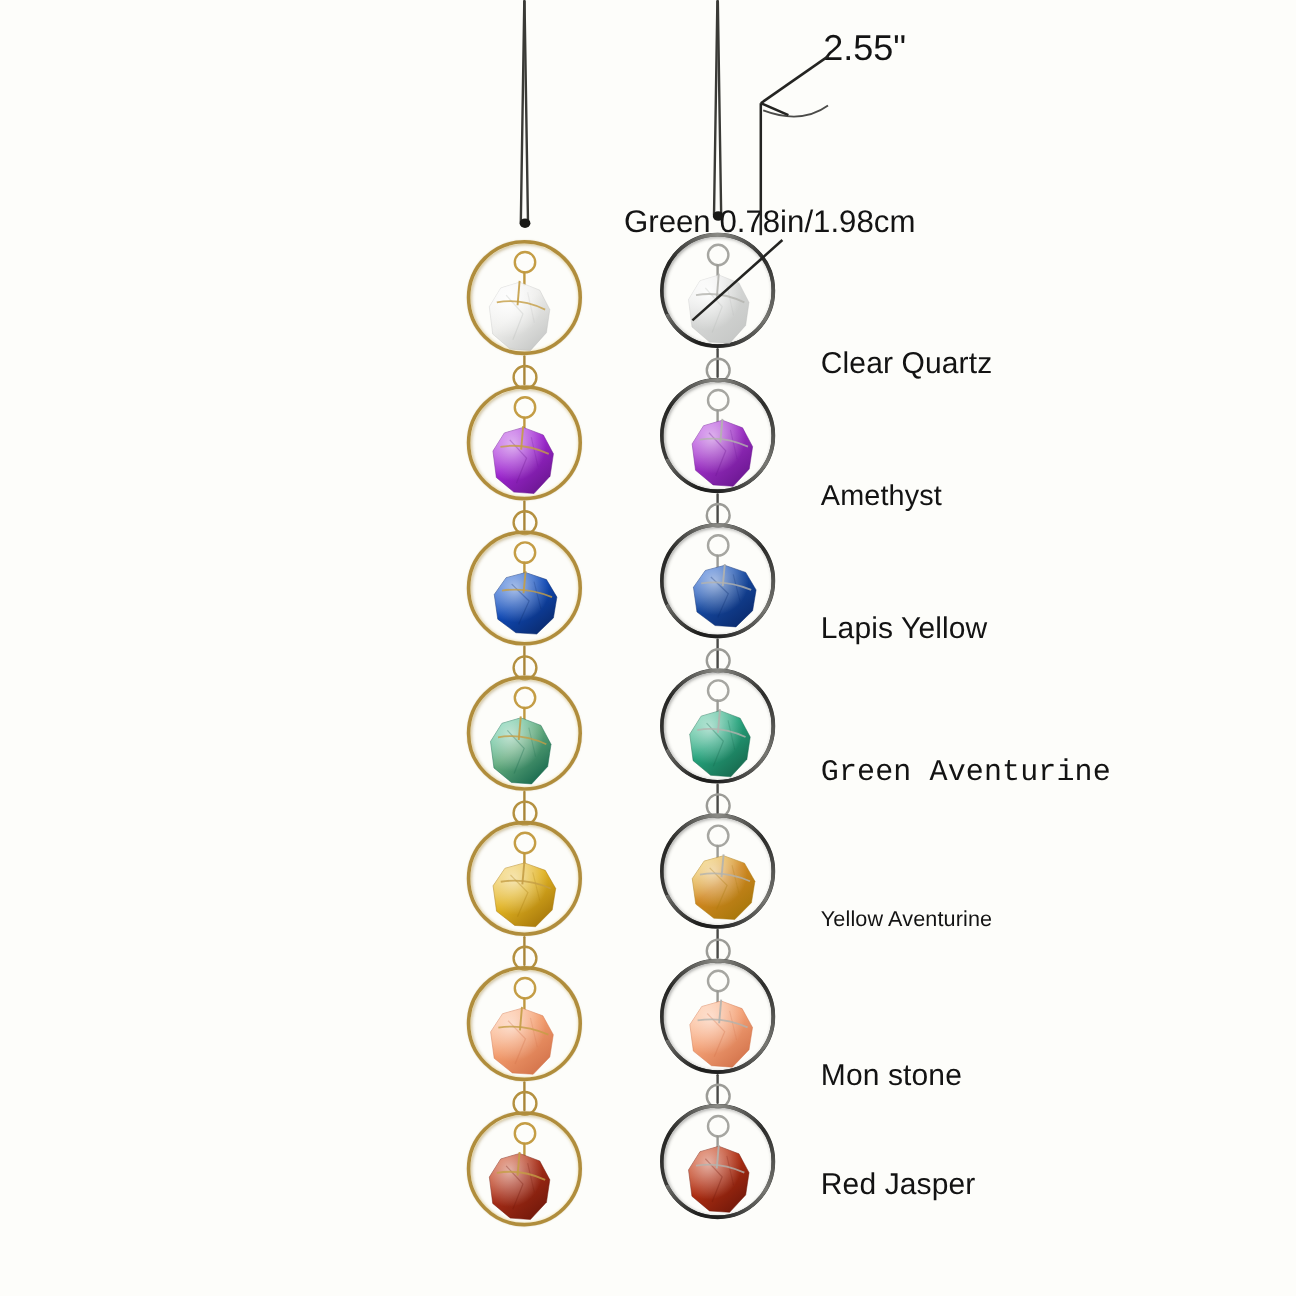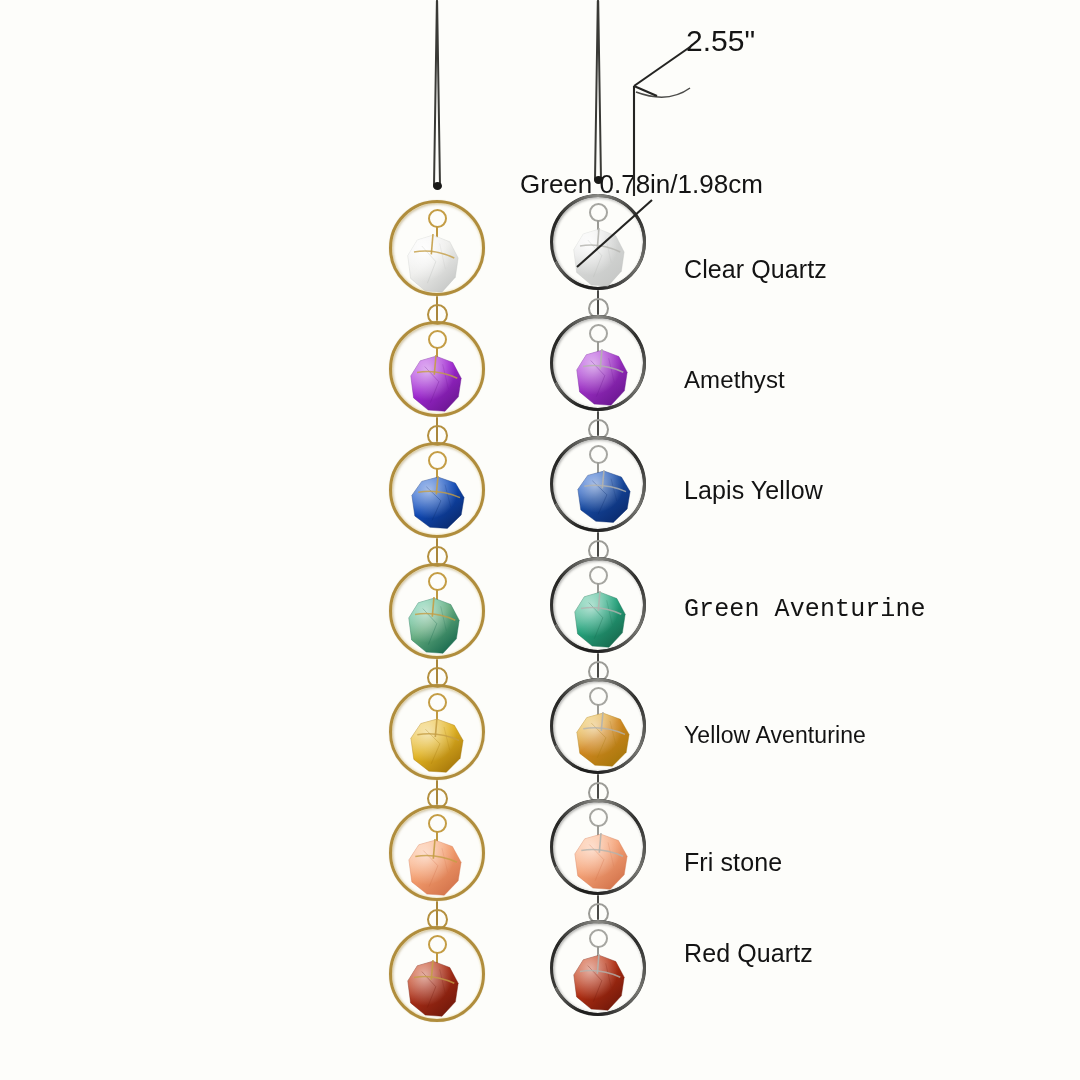--- a/index.html
+++ b/index.html
@@ -70,21 +70,21 @@
   
   .wire{position:absolute;width:1.8px;border-radius:1px;}
   .wire.gold{background:#bf9840;}
   .wire.silver{background:#9a9a95;}
 
   
   .stone{position:absolute;}
 
   
   .ann-text{position:absolute;color:#141414;white-space:nowrap;}
-  .label{position:absolute;color:#131313;white-space:nowrap;letter-spacing:.1px;}
+  .label{position:absolute;color:#131313;white-space:nowrap;letter-spacing:.1px;margin-top:34px;}
   svg.overlay{position:absolute;left:0;top:0;width:1080px;height:1080px;
               pointer-events:none;overflow:visible;}
 </style>
 </head>
 <body>
 
 <div id="stage">
 
   <div class="ann-text" style="left:686px;top:24px;font-size:30px;">2.55"</div>
 
@@ -517,23 +517,23 @@
              L26.3,19.7" fill="none" stroke="#b3b3ae" stroke-opacity=".9" stroke-width="1.6"></path>
   </svg></div>
       </div>
     </div>
 
   <div id="labels">
       <div class="label" style="left: 684px; top: 254.5px; font-size: 25px; color: rgb(19, 19, 19);">Clear Quartz</div>
       <div class="label" style="left: 684px; top: 365.5px; font-size: 24px; color: rgb(19, 19, 19);">Amethyst</div>
       <div class="label" style="left: 684px; top: 475.5px; font-size: 25px; color: rgb(19, 19, 19);">Lapis Yellow</div>
       <div class="label" style="left: 684px; top: 594.5px; font-size: 25px; color: rgb(19, 19, 19); font-family: Liberation Mono, monospace;">Green Aventurine</div>
-      <div class="label" style="left: 684px; top: 721.5px; font-size: 23px; color: rgb(19, 19, 19);">Yellow Aventurine</div>
-      <div class="label" style="left: 684px; top: 847.5px; font-size: 25px; color: rgb(19, 19, 19);">Fri stone</div>
-      <div class="label" style="left: 684px; top: 938.5px; font-size: 25px; color: rgb(19, 19, 19);">Red Quartz</div>
+      <div class="label" style="left: 684px; top: 721.5px; font-size: 18px; color: rgb(19, 19, 19);">Yellow Aventurine</div>
+      <div class="label" style="left: 684px; top: 847.5px; font-size: 25px; color: rgb(19, 19, 19);">Mon stone</div>
+      <div class="label" style="left: 684px; top: 938.5px; font-size: 25px; color: rgb(19, 19, 19);">Red Jasper</div>
     </div>
 
   <svg class="overlay" viewBox="0 0 1080 1080">
 
     <path d="M634 86 L634 196" stroke="#242422" stroke-width="2.1" fill="none"></path>
 
     <path d="M634 86 L690 47" stroke="#242422" stroke-width="2.1" fill="none"></path>
 
     <path d="M634 86 L657 96" stroke="#242422" stroke-width="2.1" fill="none"></path>
 

